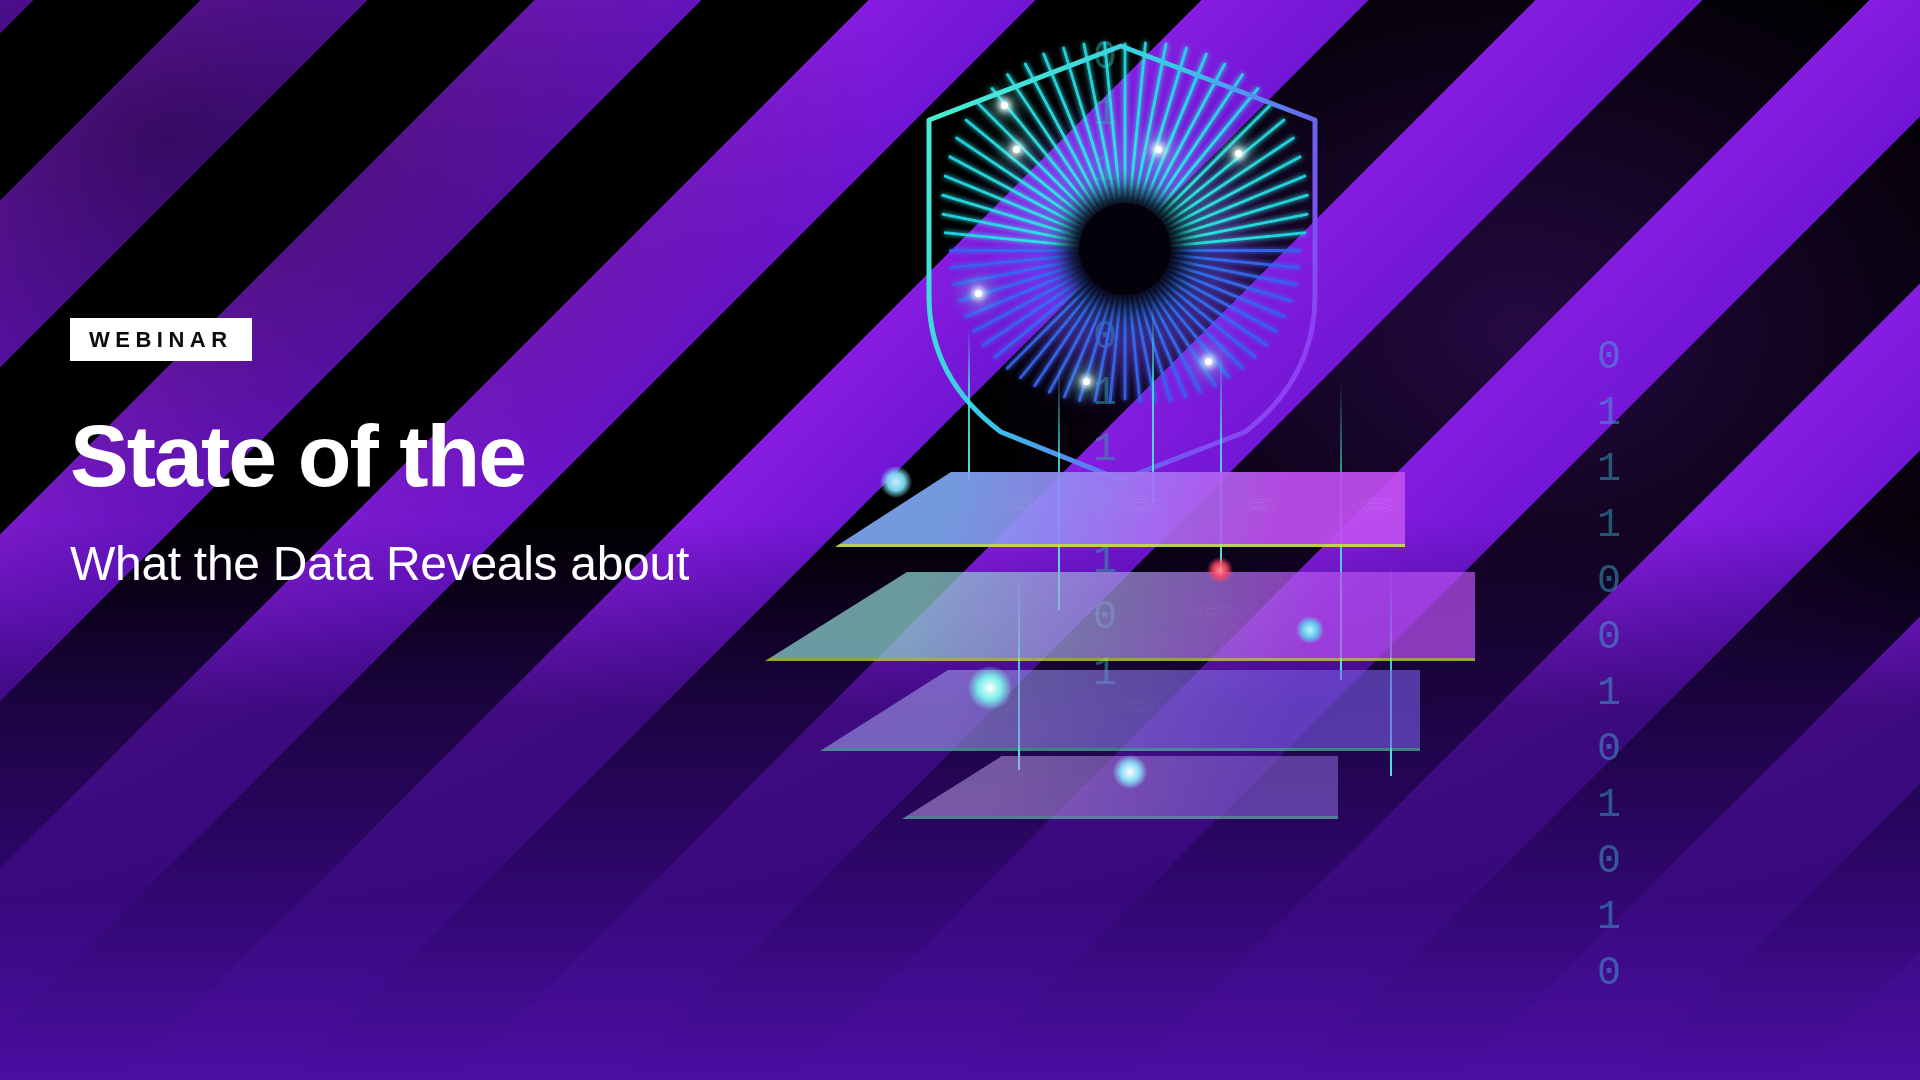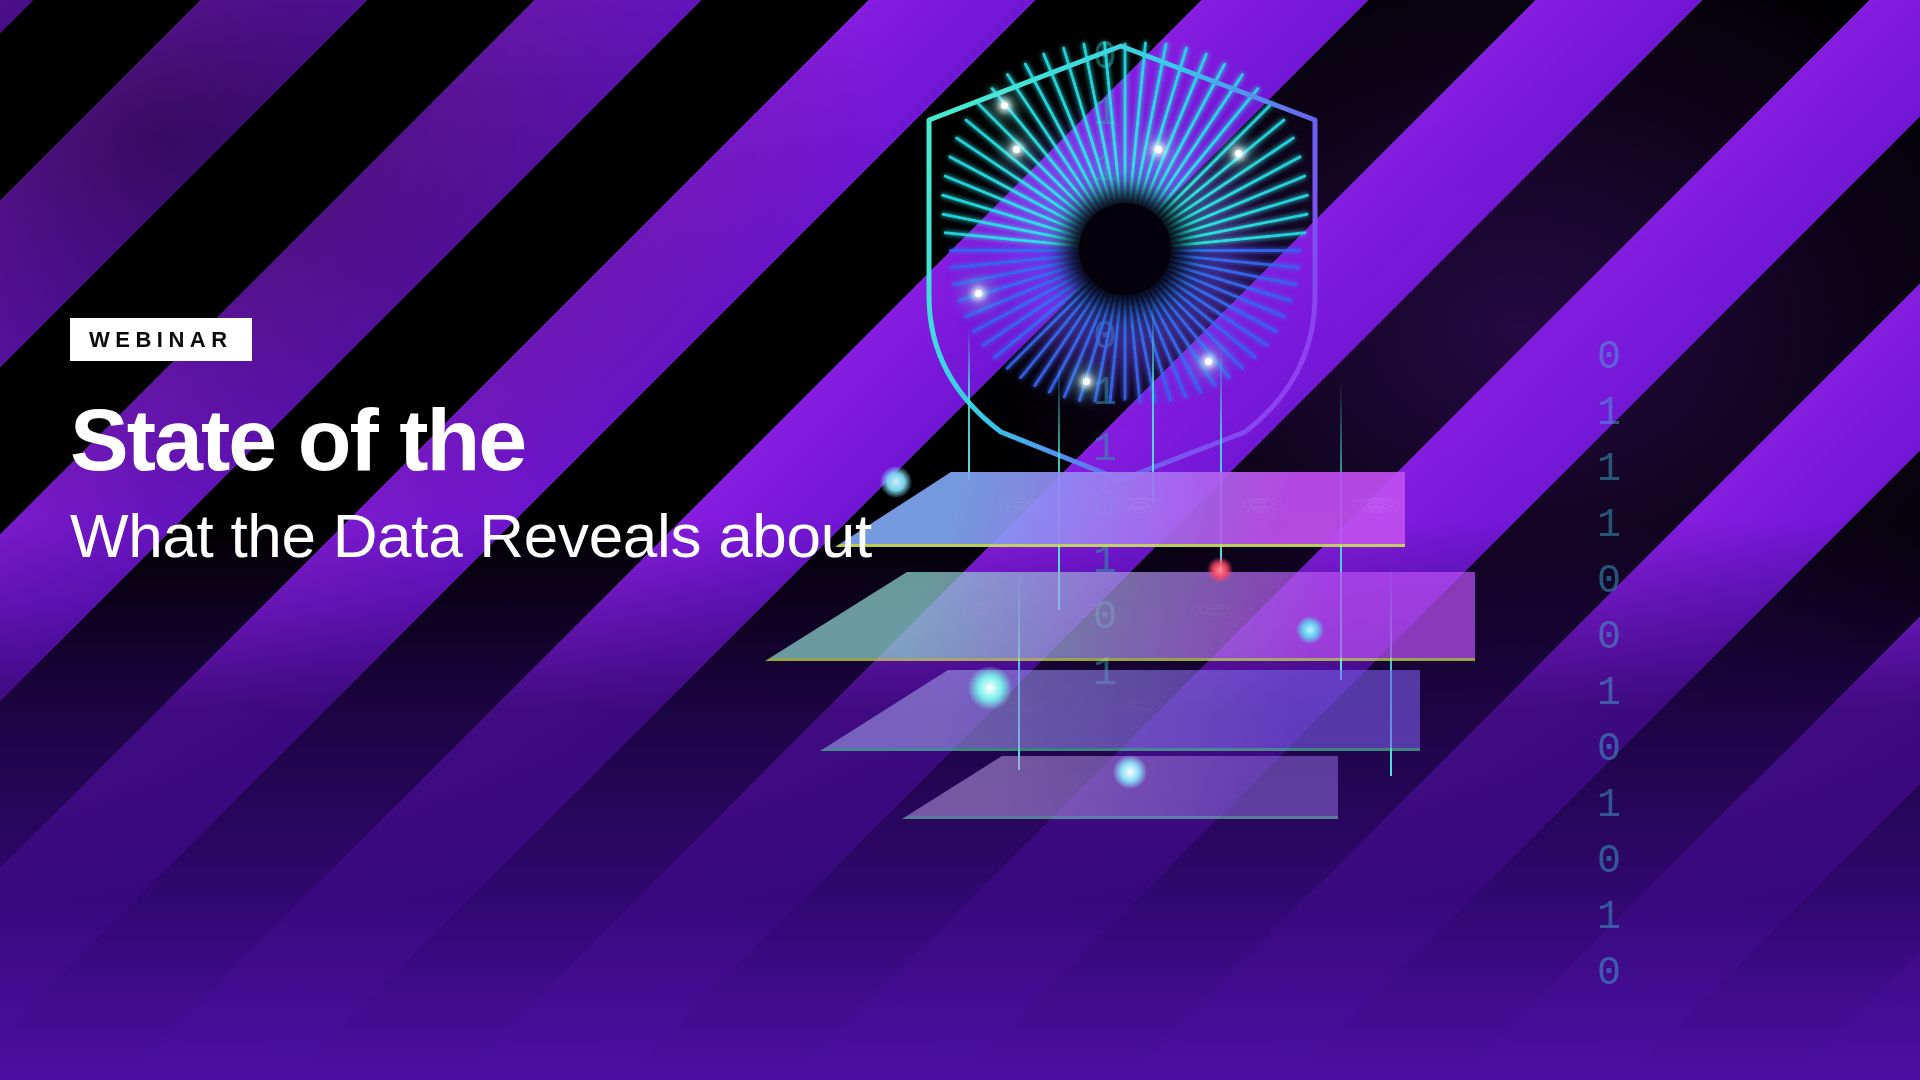--- a/index.html
+++ b/index.html
@@ -26,24 +26,24 @@
   .bg-fade-top-left{position:absolute;left:0;top:0;width:900px;height:620px;
     background:radial-gradient(ellipse at 18% 22%,rgba(0,0,0,.55) 0%,rgba(0,0,0,0) 70%);}
   .bg-glow-right{position:absolute;right:-200px;top:-120px;width:1200px;height:900px;
     background:radial-gradient(ellipse at 50% 50%,rgba(120,30,220,.30) 0%,rgba(0,0,0,0) 65%);}
 
   
   .copy{position:absolute;left:70px;top:318px;width:820px;}
   .badge{display:inline-block;background:#ffffff;color:#0b0b0b;
     font-weight:700;font-size:22px;letter-spacing:5.5px;
     padding:11px 19px 10px 19px;line-height:1;}
-  .title{margin-top:35px;color:#ffffff;font-weight:700;font-size:88px;
+  .title{margin-top:51px;color:#ffffff;font-weight:700;font-size:88px;
     line-height:1.0;letter-spacing:-2px;}
   .title .t-line{display:block;}
-  .subtitle{margin-top:13px;color:#ffffff;font-weight:300;font-size:62px;
+  .subtitle{margin-top:34px;color:#ffffff;font-weight:300;font-size:48px;
     line-height:1.26;letter-spacing:-0.3px;}
   .subtitle .s-line{display:block;}
 
   
   .shield-wrap{position:absolute;left:905px;top:28px;width:440px;height:460px;}
   .shield-svg{position:absolute;inset:0;}
   .rays{position:absolute;left:0;top:0;width:440px;height:460px;}
   .ray{position:absolute;left:50%;top:48%;transform-origin:0 50%;height:3px;
     border-radius:2px;}
   .hub{position:absolute;left:50%;top:48%;width:92px;height:92px;margin-left:-46px;

